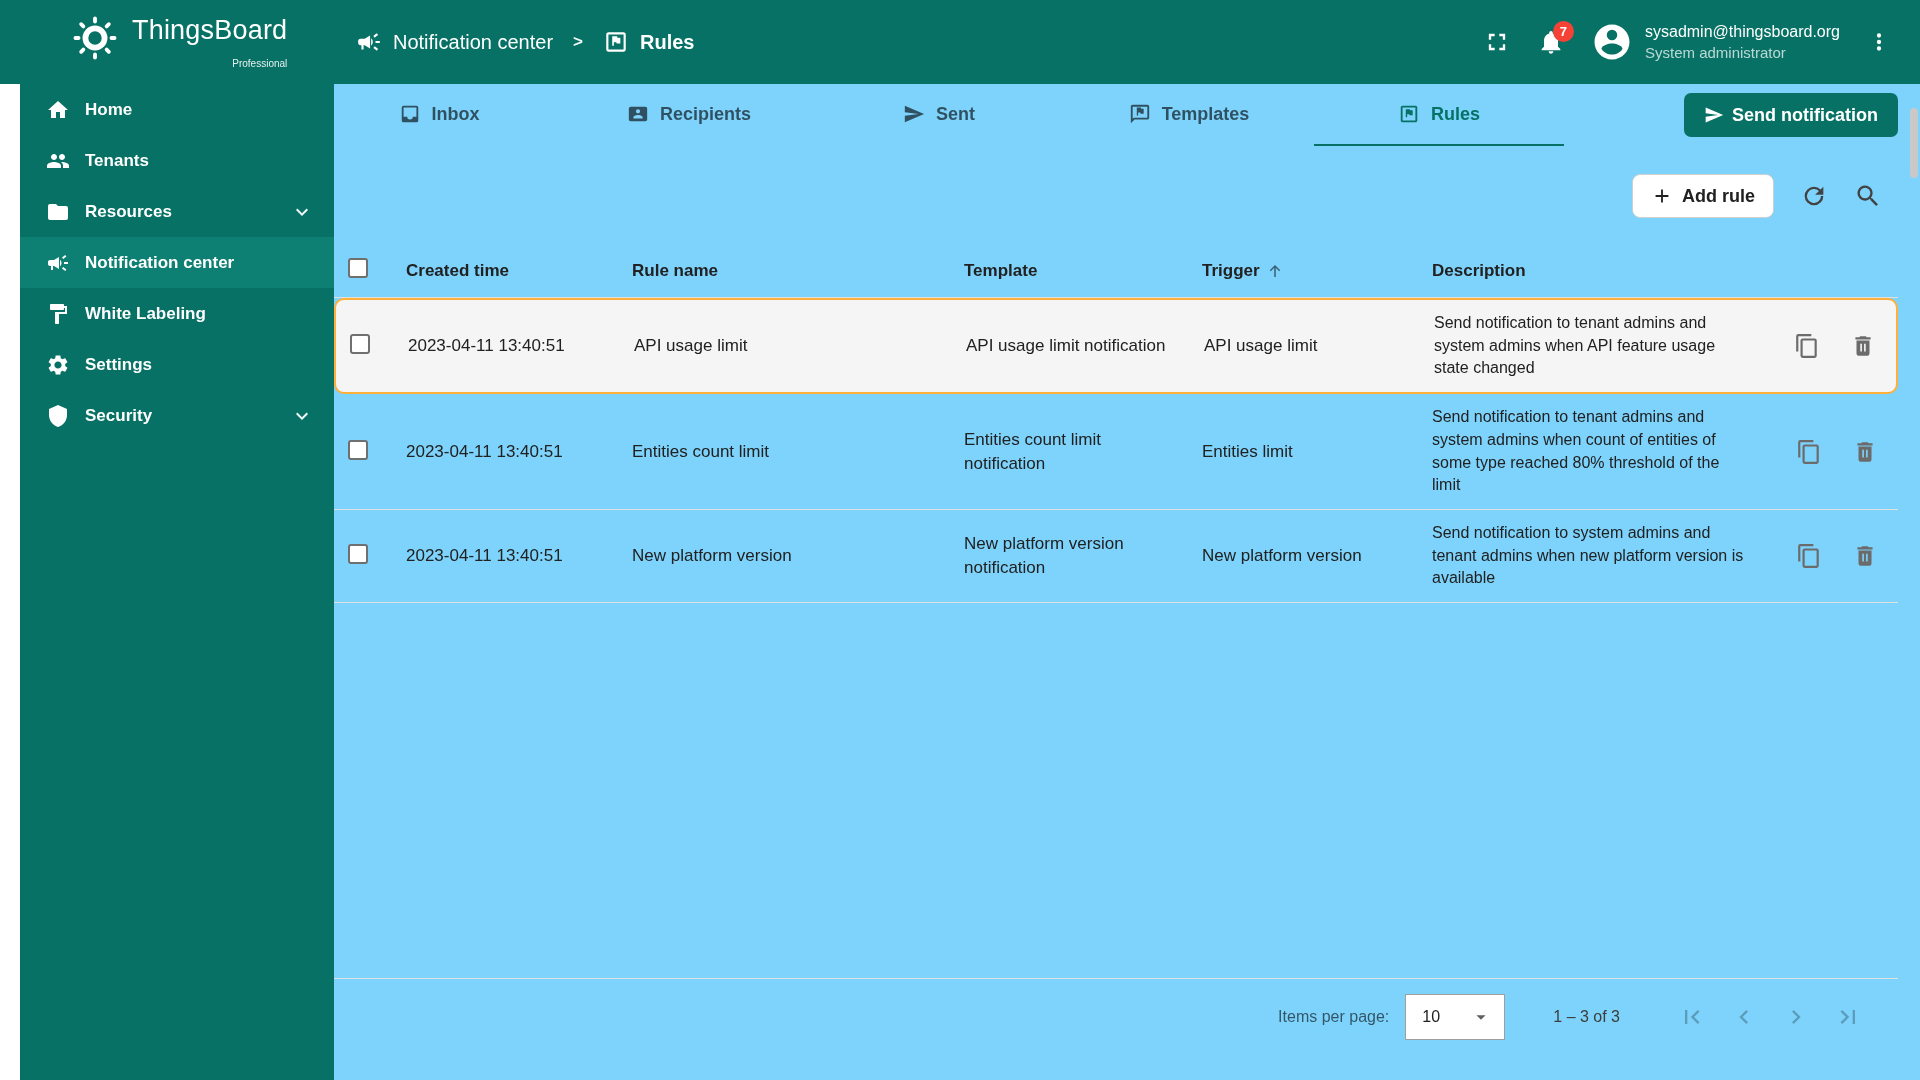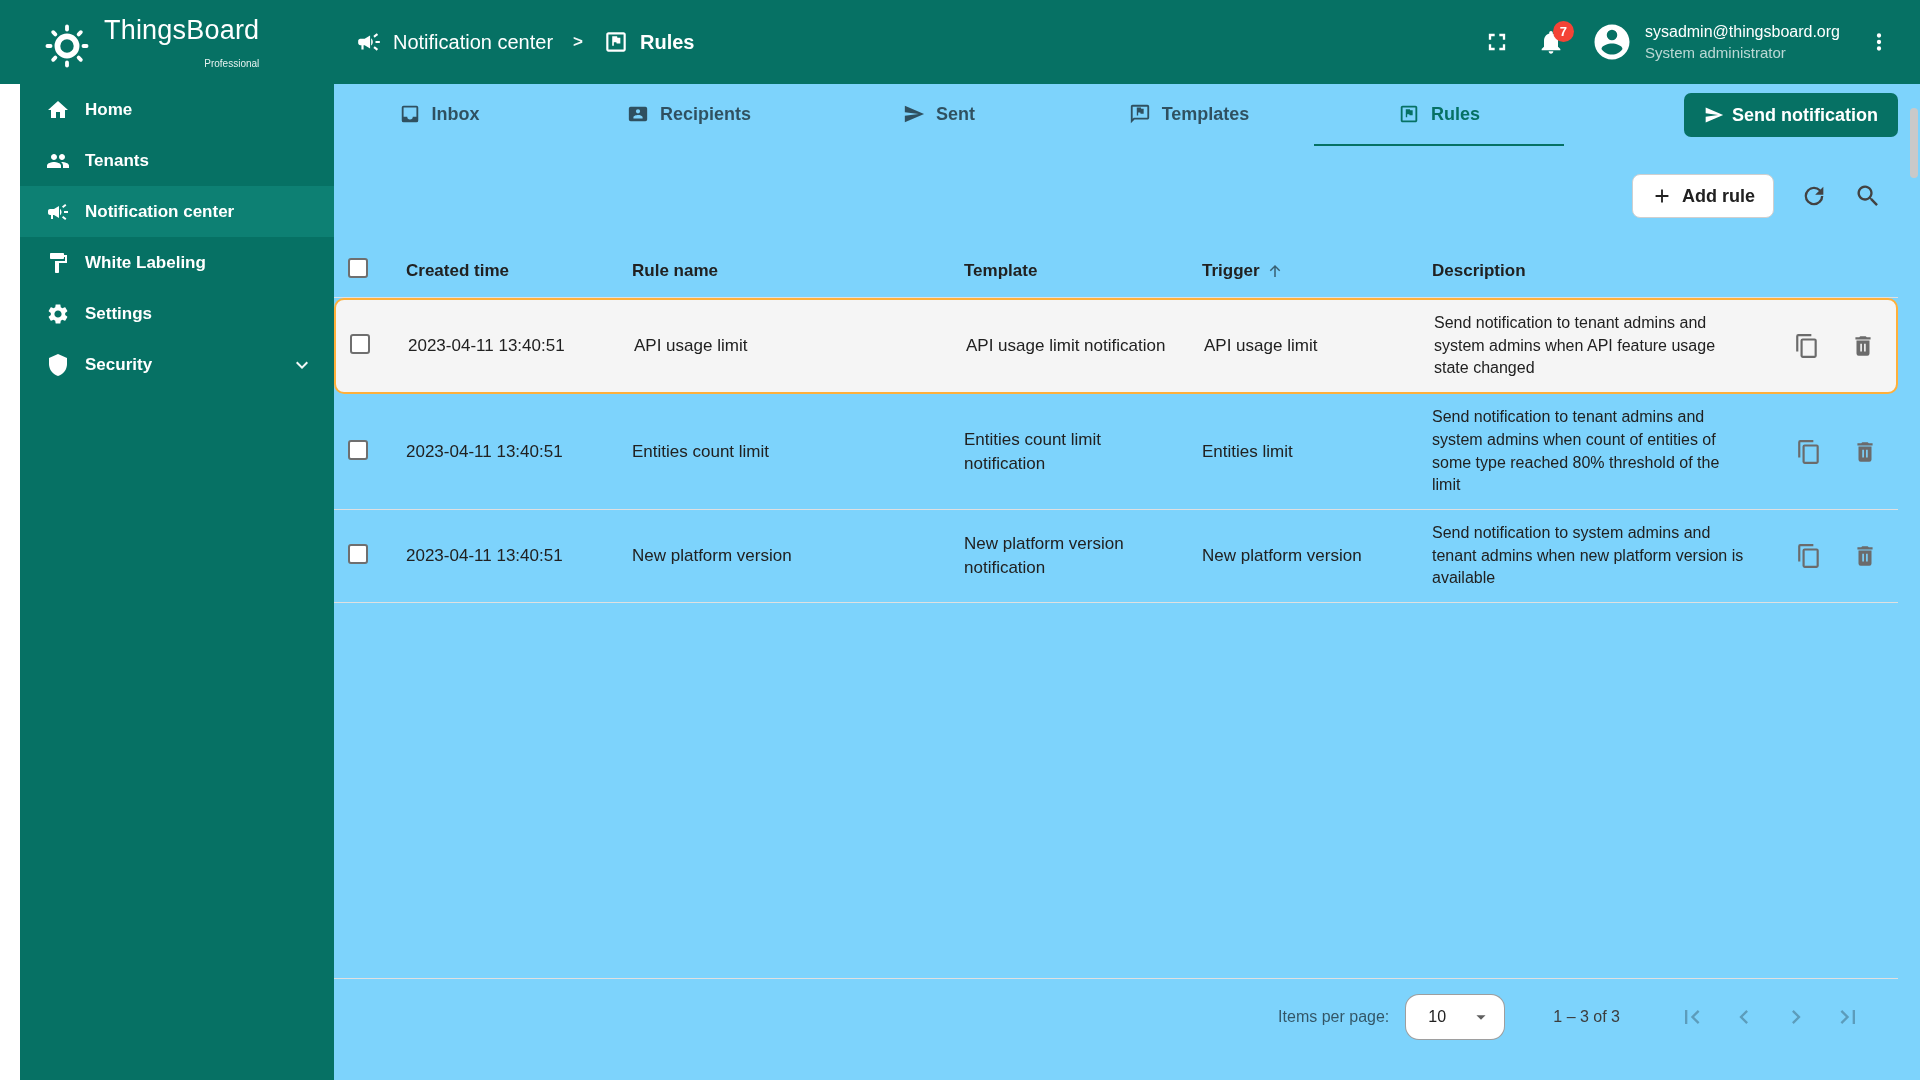--- a/index.html
+++ b/index.html
@@ -9,21 +9,21 @@
     --teal:#067164; --teal-active:#0d8073; --amber:#ffb03a;
     --border:#e0e0e0; --muted:rgba(0,0,0,0.6); --icon-gray:#6b6b6b;
     --disabled:rgba(0,0,0,0.26);
   }
   svg { display:block; }
   .ic { fill:currentColor; }
 
   
   .topbar{ position:fixed; top:0; left:0; right:0; height:84px; background:var(--teal);
     color:#fff; display:flex; align-items:center; z-index:20; }
-  .logo-area{ width:314px; flex:none; display:flex; align-items:flex-end; gap:14px; padding-left:44px; cursor:pointer; }
+  .logo-area{ width:314px; flex:none; display:flex; align-items:flex-start; gap:14px; padding-left:72px; cursor:pointer; }
   .logo-text{ display:flex; flex-direction:column; align-items:flex-end; }
   .logo-name{ font-size:27px; font-weight:400; letter-spacing:0.2px; }
   .logo-edition{ font-size:10px; opacity:0.9; margin-top:12px; }
   .breadcrumb{ display:flex; align-items:center; margin-left:42px; gap:12px; }
   .crumb{ display:flex; align-items:center; gap:11px; cursor:pointer; }
   .crumb-label{ font-size:20px; font-weight:500; }
   .crumb.current .crumb-label{ font-weight:700; }
   .crumb-sep{ font-size:17px; font-weight:700; margin:0 8px; opacity:0.95; }
   .topbar-right{ margin-left:auto; display:flex; align-items:center; gap:26px; padding-right:28px; }
   .iconbtn{ background:none; border:none; color:#fff; cursor:pointer; padding:0; display:flex; align-items:center; }
@@ -72,22 +72,22 @@
   .row.highlight{ border:2px solid var(--amber); border-radius:10px; background:#f5f5f5; min-height:74px; }
   .checkbox{ width:20px; height:20px; border:2px solid #6f6f6f; border-radius:3px; background:#fff;
     display:inline-block; cursor:pointer; }
   .cb-cell{ padding-left:14px; }
   .row-actions{ display:flex; justify-content:flex-end; align-items:center; gap:30px; padding-right:20px; }
   .act-btn{ background:none; border:none; color:var(--icon-gray); cursor:pointer; padding:0; }
 
   .pagination{ margin-top:auto; flex:none; height:76px; margin-bottom:26px; border-top:1px solid var(--border);
     display:flex; align-items:center; justify-content:flex-end; padding-right:36px; }
   .ipp-label{ font-size:16px; color:var(--muted); margin-right:16px; }
-  .ipp-select{ width:100px; height:46px; border:1px solid rgba(0,0,0,0.38); border-radius:14px;
-    display:flex; align-items:center; justify-content:space-between; padding:0 12px 0 22px;
+  .ipp-select{ width:100px; height:46px; border:1px solid rgba(0,0,0,0.38); border-radius:0;
+    display:flex; align-items:center; justify-content:space-between; padding:0 12px 0 16px;
     font-size:16px; color:#212121; cursor:pointer; margin-right:48px; background:#fff; }
   .range{ font-size:16px; color:#3c3c3c; margin-right:58px; }
   .pager{ display:flex; align-items:center; gap:24px; }
   .pg-btn{ background:none; border:none; color:var(--disabled); padding:0; cursor:default; }
 
   .scroll-thumb{ position:fixed; right:2px; top:108px; width:8px; height:70px; border-radius:4px;
     background:#c9c9c9; z-index:30; }
 </style>
 </head>
 <body>
@@ -275,20 +275,33 @@
     <span>Home</span>
   </div>
   <div class="nav-item">
     <span>
         <svg width="24" height="24" class="ic">
           <use href="#i-people"></use>
         </svg>
       </span>
     <span>Tenants</span>
   </div>
+  <div class="nav-item">
+    <span>
+        <svg width="24" height="24" class="ic">
+          <use href="#i-folder"></use>
+        </svg>
+      </span>
+    <span>Resources</span>
+    <span class="chev">
+        <svg width="24" height="24" class="ic">
+          <use href="#i-chevdown"></use>
+        </svg>
+      </span>
+  </div>
   <div class="nav-item active">
     <span>
         <svg width="24" height="24" class="ic">
           <use href="#i-campaign"></use>
         </svg>
       </span>
     <span>Notification center</span>
   </div>
   <div class="nav-item">
     <span>

